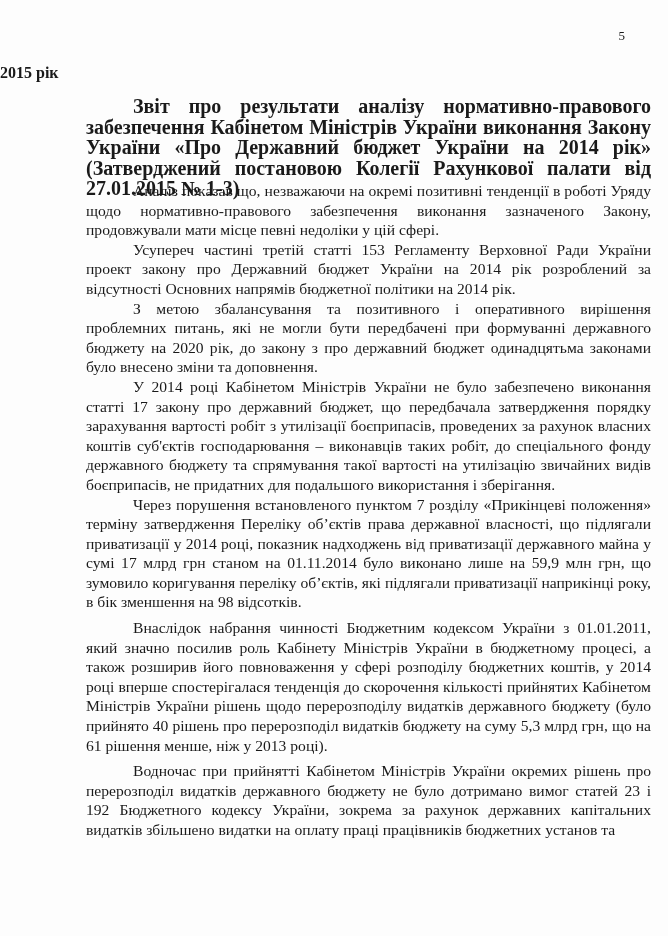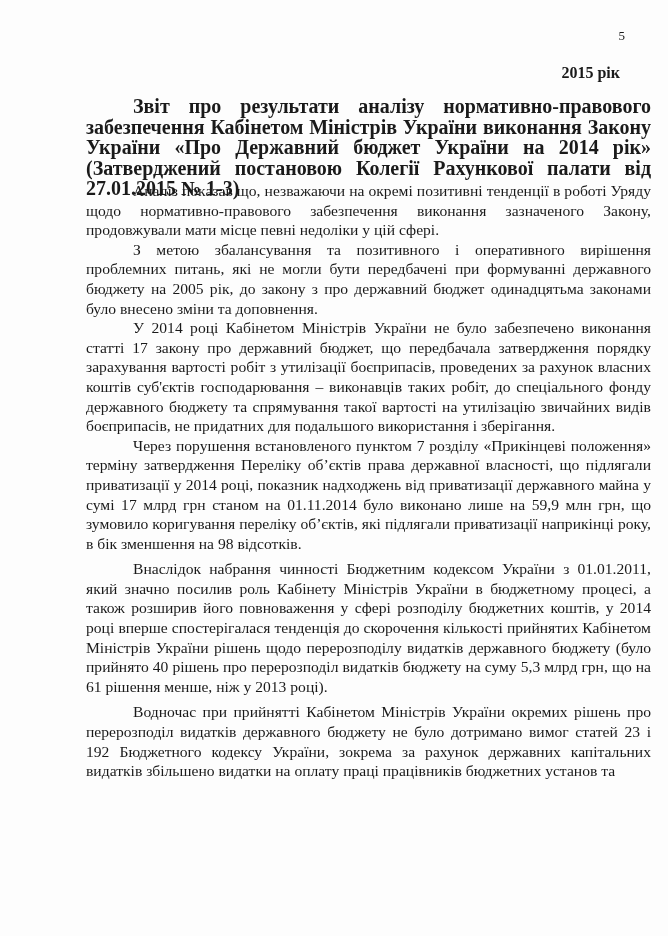--- a/index.html
+++ b/index.html
@@ -26,21 +26,21 @@
       position: absolute;
       top: 28px;
       right: 43px;
       font-size: 13px;
     }
     .year-heading {
       position: absolute;
       top: 64px;
       left: 0;
       width: 620px;
-      text-align: right;
+      text-align: left;
       font-weight: bold;
       font-size: 16px;
     }
     .report-title {
       position: absolute;
       top: 96px;
       left: 86px;
       width: 565px;
       font-weight: bold;
       font-size: 20px;
@@ -68,19 +68,20 @@
 </head>
 <body>
 
 <div class="page">
   <div class="page-number">5</div>
   <div class="year-heading">2015 рік</div>
   <div class="report-title">Звіт про результати аналізу нормативно-правового забезпечення Кабінетом Міністрів України виконання Закону України «Про Державний бюджет України на 2014 рік» (Затверджений постановою Колегії Рахункової палати від 27.01.2015 № 1-3)</div>
 
   <div class="body-text">
     <p>Аналіз показав що, незважаючи на окремі позитивні тенденції в роботі Уряду щодо нормативно-правового забезпечення виконання зазначеного Закону, продовжували мати місце певні недоліки у цій сфері.</p>
-    <p>З метою збалансування та позитивного і оперативного вирішення проблемних питань, які не могли бути передбачені при формуванні державного бюджету на 2005 рік, до закону з про державний бюджет одинадцятьма законами було внесено зміни та доповнення.</p>
+    <p>Усупереч частині третій статті 153 Регламенту Верховної Ради України проект закону про Державний бюджет України на 2014 рік розроблений за відсутності Основних напрямів бюджетної політики на 2014 рік.</p>
+    <p>З метою збалансування та позитивного і оперативного вирішення проблемних питань, які не могли бути передбачені при формуванні державного бюджету на 2020 рік, до закону з про державний бюджет одинадцятьма законами було внесено зміни та доповнення.</p>
     <p>У 2014 році Кабінетом Міністрів України не було забезпечено виконання статті 17 закону про державний бюджет, що передбачала затвердження порядку зарахування вартості робіт з утилізації боєприпасів, проведених за рахунок власних коштів суб'єктів господарювання – виконавців таких робіт, до спеціального фонду державного бюджету та спрямування такої вартості на утилізацію звичайних видів боєприпасів, не придатних для подальшого використання і зберігання.</p>
     <p>Через порушення встановленого пунктом 7 розділу «Прикінцеві положення» терміну затвердження Переліку об’єктів права державної власності, що підлягали приватизації у 2014 році, показник надходжень від приватизації державного майна у сумі 17 млрд грн  станом на 01.11.2014 було виконано лише на 59,9 млн грн, що зумовило коригування переліку об’єктів, які підлягали приватизації  наприкінці року, в бік зменшення на 98 відсотків.</p>
     <p class="gap">Внаслідок набрання чинності Бюджетним кодексом України з 01.01.2011, який значно посилив роль  Кабінету Міністрів України в бюджетному процесі, а також розширив його повноваження у сфері розподілу бюджетних коштів, у 2014 році вперше спостерігалася тенденція до скорочення кількості прийнятих Кабінетом Міністрів України рішень щодо перерозподілу видатків державного бюджету (було прийнято 40 рішень про перерозподіл видатків бюджету на суму 5,3 млрд грн, що на 61 рішення менше, ніж у 2013 році).</p>
     <p class="gap">Водночас при прийнятті Кабінетом Міністрів України окремих рішень про перерозподіл видатків державного бюджету не було дотримано вимог статей 23 і 192 Бюджетного кодексу України, зокрема за рахунок державних капітальних видатків збільшено видатки на оплату праці працівників бюджетних установ та</p>
   </div>
 </div>
 
 </body></html>

